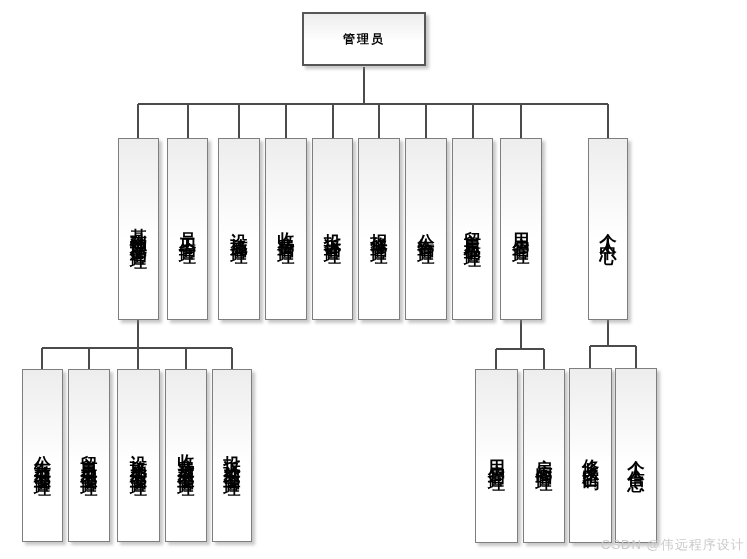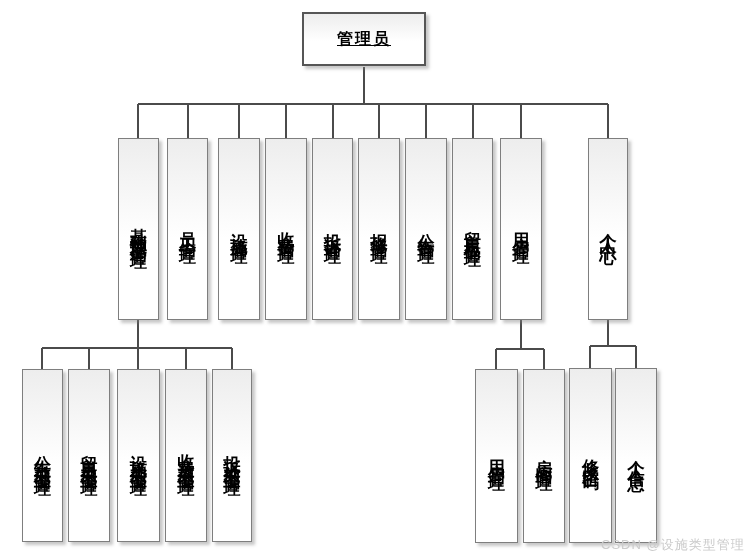--- a/index.html
+++ b/index.html
@@ -42,23 +42,22 @@
   }
   .node.v {
     writing-mode: vertical-rl;
     text-orientation: upright;
     font-size: 17px;
     letter-spacing: 5px;
     line-height: 1;
   }
   .node.root {
     border: 2px solid var(--root-border, #565656);
-    font-size: 16px;
+    font-size: 12px;
     letter-spacing: 2px;
-    text-decoration: underline;
   }
   .watermark {
     position: absolute;
     left: 601px;
     top: 536px;
     z-index: 3;
     font-size: 13px;
     letter-spacing: 1px;
     white-space: nowrap;
     color: var(--watermark, #cbcbcb);
@@ -102,15 +101,15 @@
   <div class="node v" style="left:117px; top:369px; width:43px; height:173px;">设施类型管理</div>
   <div class="node v" style="left:165px; top:369px; width:42px; height:173px;">收费类型管理</div>
   <div class="node v" style="left:212px; top:369px; width:40px; height:173px;">投诉类型管理</div>
 
   <div class="node v" style="left:475px; top:369px; width:43px; height:174px;">用户管理</div>
   <div class="node v" style="left:523px; top:369px; width:42px; height:174px;">房间管理</div>
 
   <div class="node v" style="left:569px; top:368px; width:43px; height:175px;">修改密码</div>
   <div class="node v" style="left:615px; top:368px; width:42px; height:175px;">个人信息</div>
 
-  <div class="watermark">CSDN @设施类型管理</div>
+  <div class="watermark">CSDN @伟远程序设计</div>
 
 </div>
 
 </body></html>

